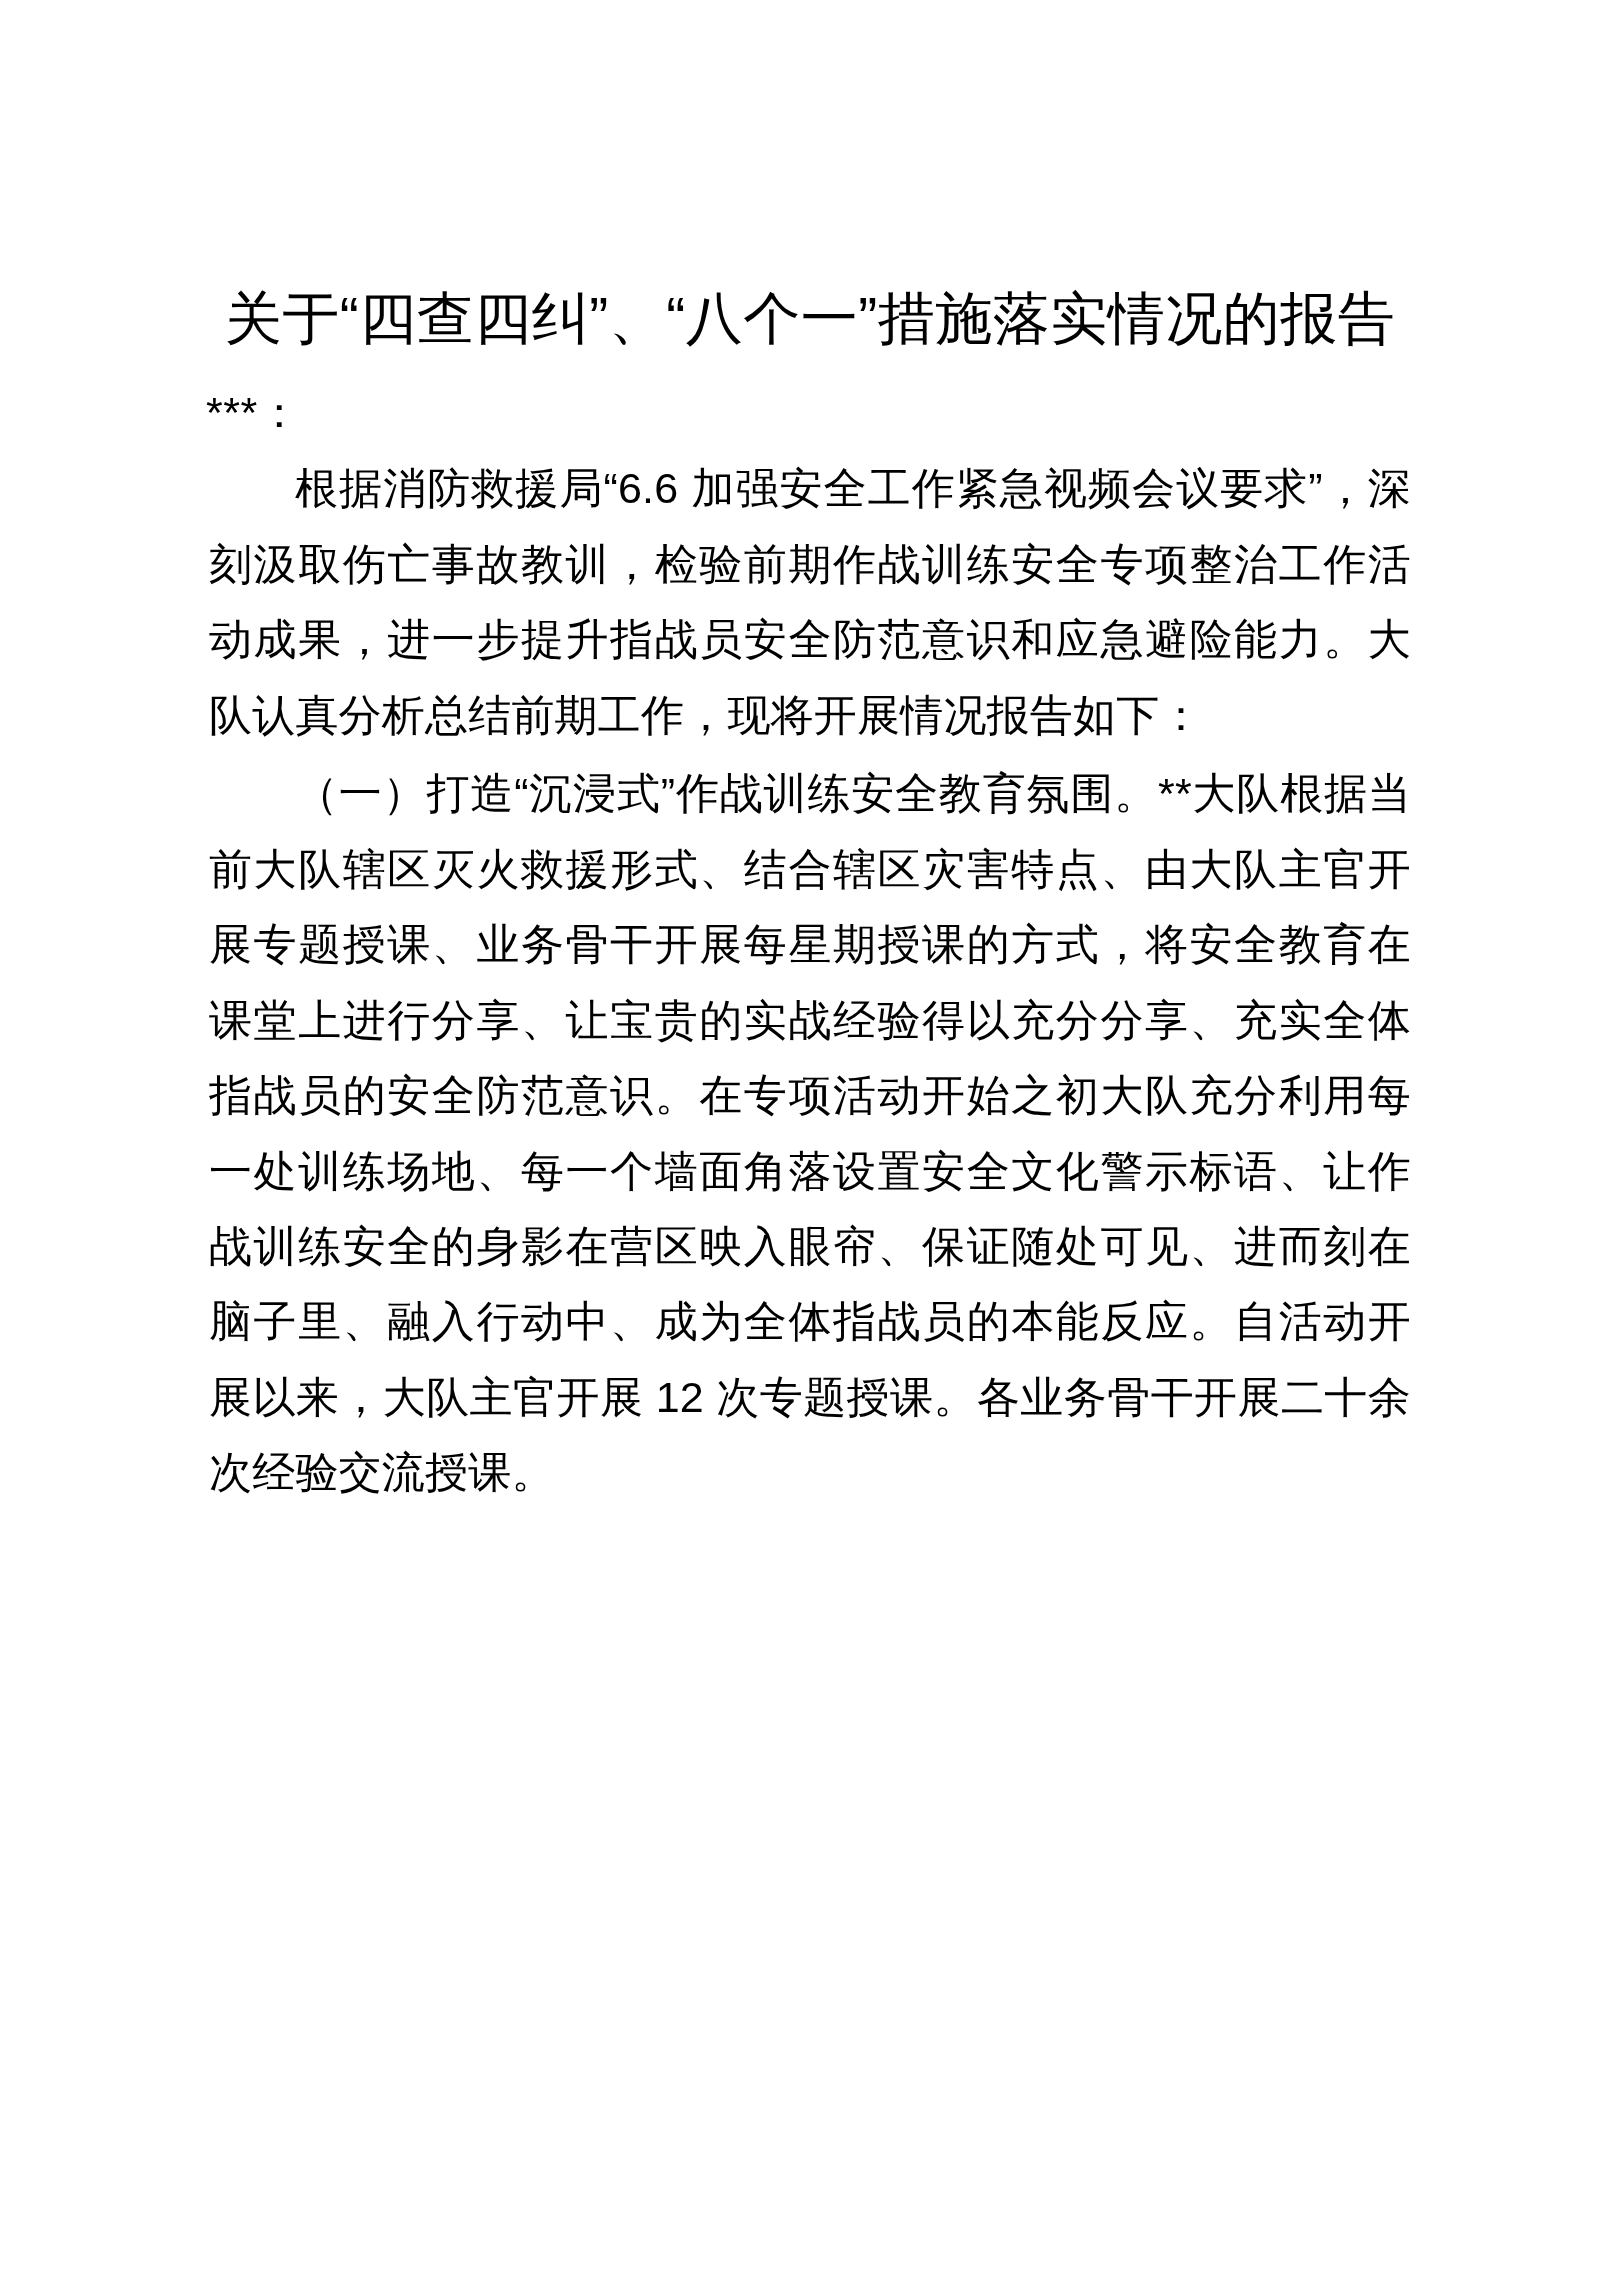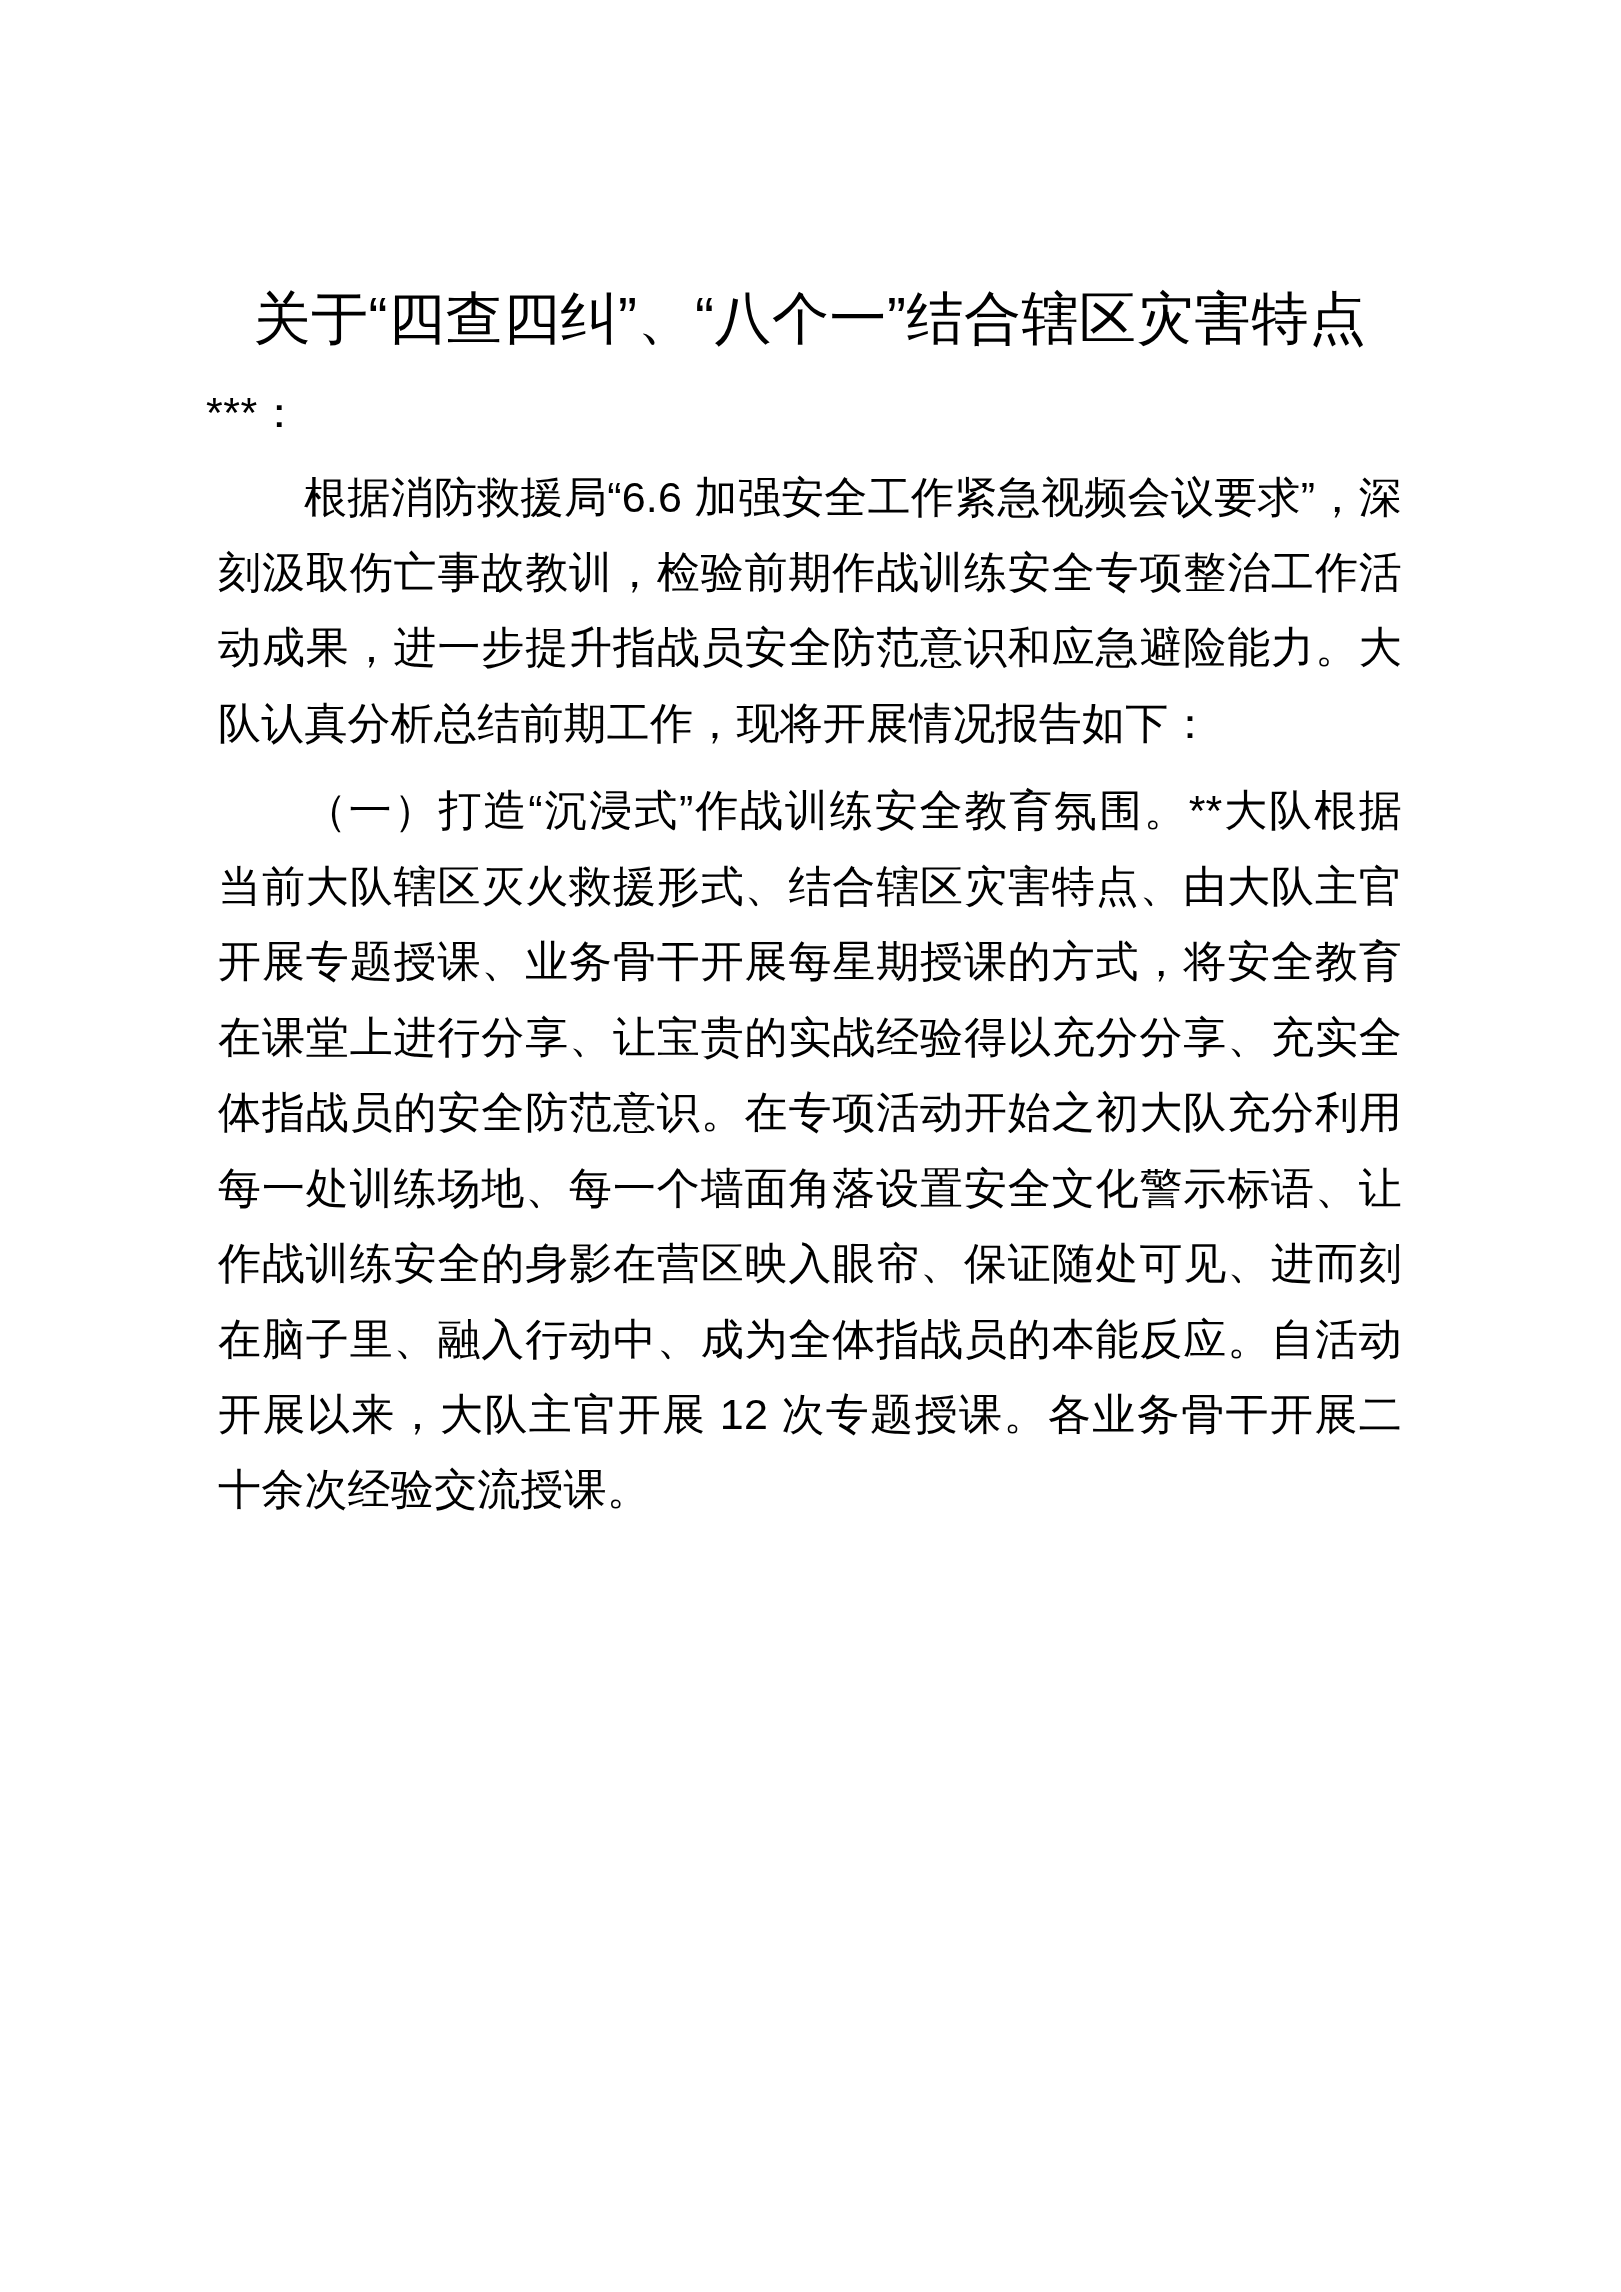--- a/index.html
+++ b/index.html
@@ -37,39 +37,39 @@
   }
   .salutation {
     font-size: 43px;
     line-height: 1.62;
     margin: 0 0 3.9px 0;
     letter-spacing: 0.5px;
   }
   .para {
     font-size: 43px;
     line-height: 1.755;
-    margin: 12px;
+    margin: 3px;
     text-align: justify;
     text-justify: inter-ideograph;
     text-indent: 2em;
     word-break: break-all;
     letter-spacing: 0.2px;
   }
   .para b,
   .para .bold {
     font-weight: normal;
   }
 </style>
 </head>
 <body>
 
 <div class="page">
   <div class="content">
 
-    <h1 class="doc-title">关于“四查四纠”、“八个一”结合辖区灾害特点</h1>
+    <h1 class="doc-title">关于“四查四纠”、“八个一”措施落实情况的报告</h1>
 
     <p class="salutation">***：</p>
 
     <p class="para">根据消防救援局“6.6 加强安全工作紧急视频会议要求”，深刻汲取伤亡事故教训，检验前期作战训练安全专项整治工作活动成果，进一步提升指战员安全防范意识和应急避险能力。大队认真分析总结前期工作，现将开展情况报告如下：</p>
 
 
     <p class="para"><span class="bold">（一）打造“沉浸式”作战训练安全教育氛围。</span><span>**大队根据当前大队辖区灭火救援形式、结合辖区灾害特点、由大队主官开展专题授课、业务骨干开展每星期授课的方式，将安全教育在课堂上进行分享、让宝贵的实战经验得以充分分享、充实全体指战员的安全防范意识。在专项活动开始之初大队充分利用每一处训练场地、每一个墙面角落设置安全文化警示标语、让作战训练安全的身影在营区映入眼帘、保证随处可见、进而刻在脑子里、融入行动中、成为全体指战员的本能反应。自活动开展以来，大队主官开展 12 次专题授课。各业务骨干开展二十余次经验交流授课。</span></p>
 
 
   </div>

